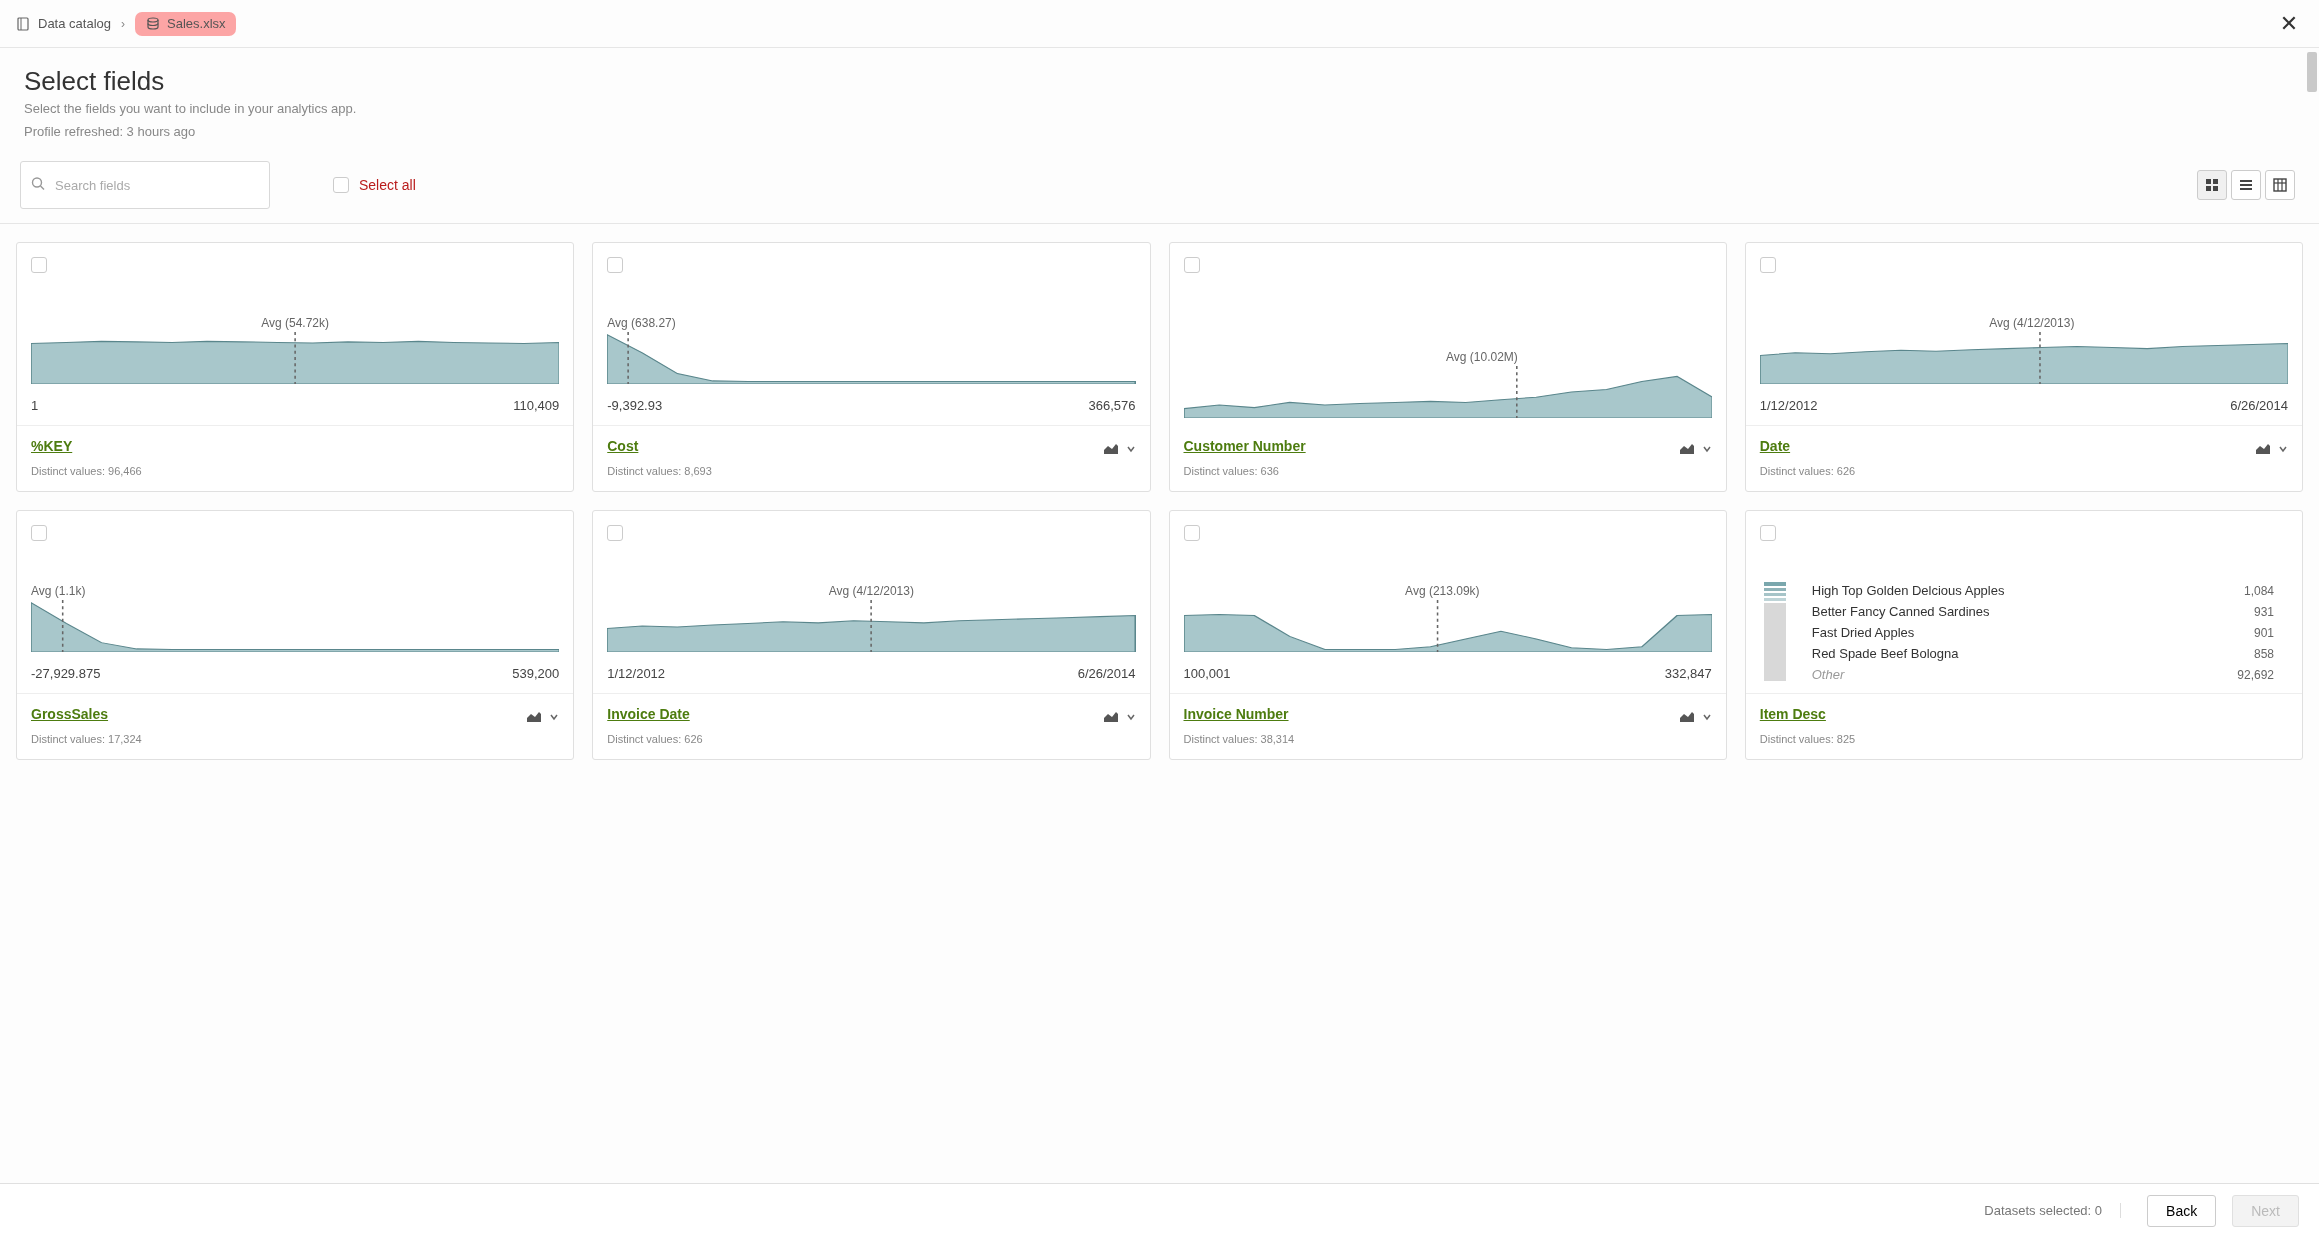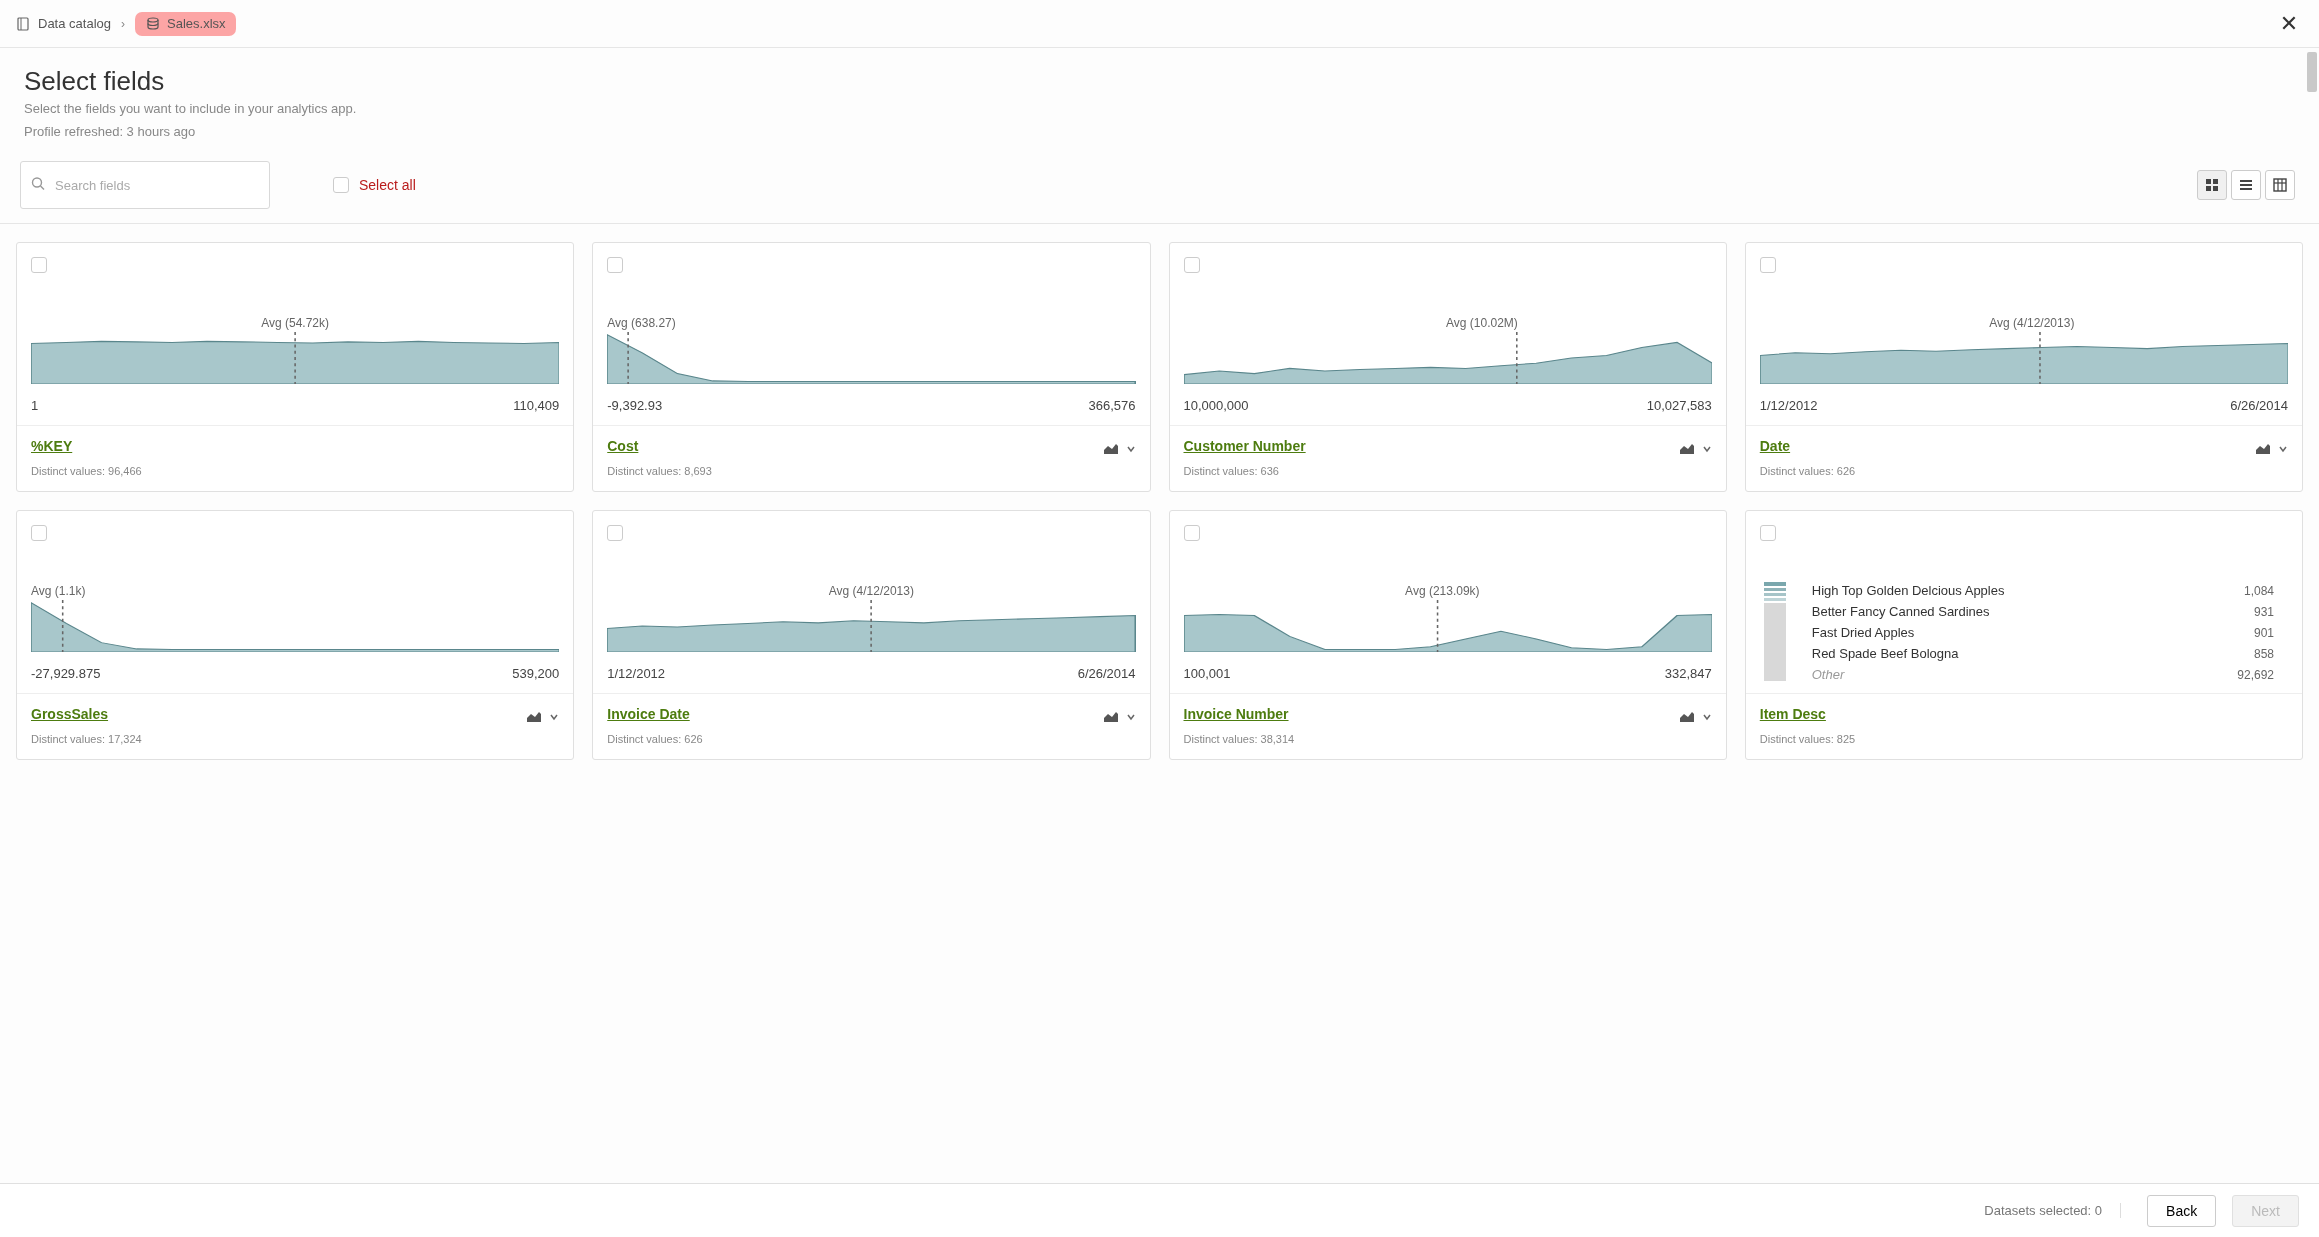--- a/index.html
+++ b/index.html
@@ -406,24 +406,20 @@
     <span class="checkbox card-check"></span>
 
       <div class="card-body">
         <div class="avg-label" style="text-align:center;margin-left:13%;">Avg (10.02M)</div>
         <div class="spark">
           <svg viewBox="0 0 340 50" preserveAspectRatio="none">
             <path class="area-fill" d="M0,50 L0.0,41.0 L22.7,37.5 L45.3,40.0 L68.0,35.0 L90.7,37.5 L113.3,36.0 L136.0,35.0 L158.7,34.0 L181.3,35.0 L204.0,32.5 L226.7,30.0 L249.3,25.0 L272.0,22.5 L294.7,15.0 L317.3,10.0 L340.0,30.0 L340,50 Z"></path>
             <line class="dash-line" x1="214.2" y1="0" x2="214.2" y2="50"></line>
           </svg>
         </div>
-      </div>
-      <div class="card-range">
-        <span>10,000,000</span>
-        <span>10,027,583</span>
       </div>
     <div class="card-footer">
       <div>
         <div class="fname">Customer Number</div>
         <div class="distinct">Distinct values: 636</div>
       </div>
 
     <div class="chart-type">
       <svg width="18" height="18" viewBox="0 0 18 18">
               <path d="M2 14 L2 10 L6 6 L10 9 L14 4 L16 6 L16 14 Z" fill="#555"></path>

